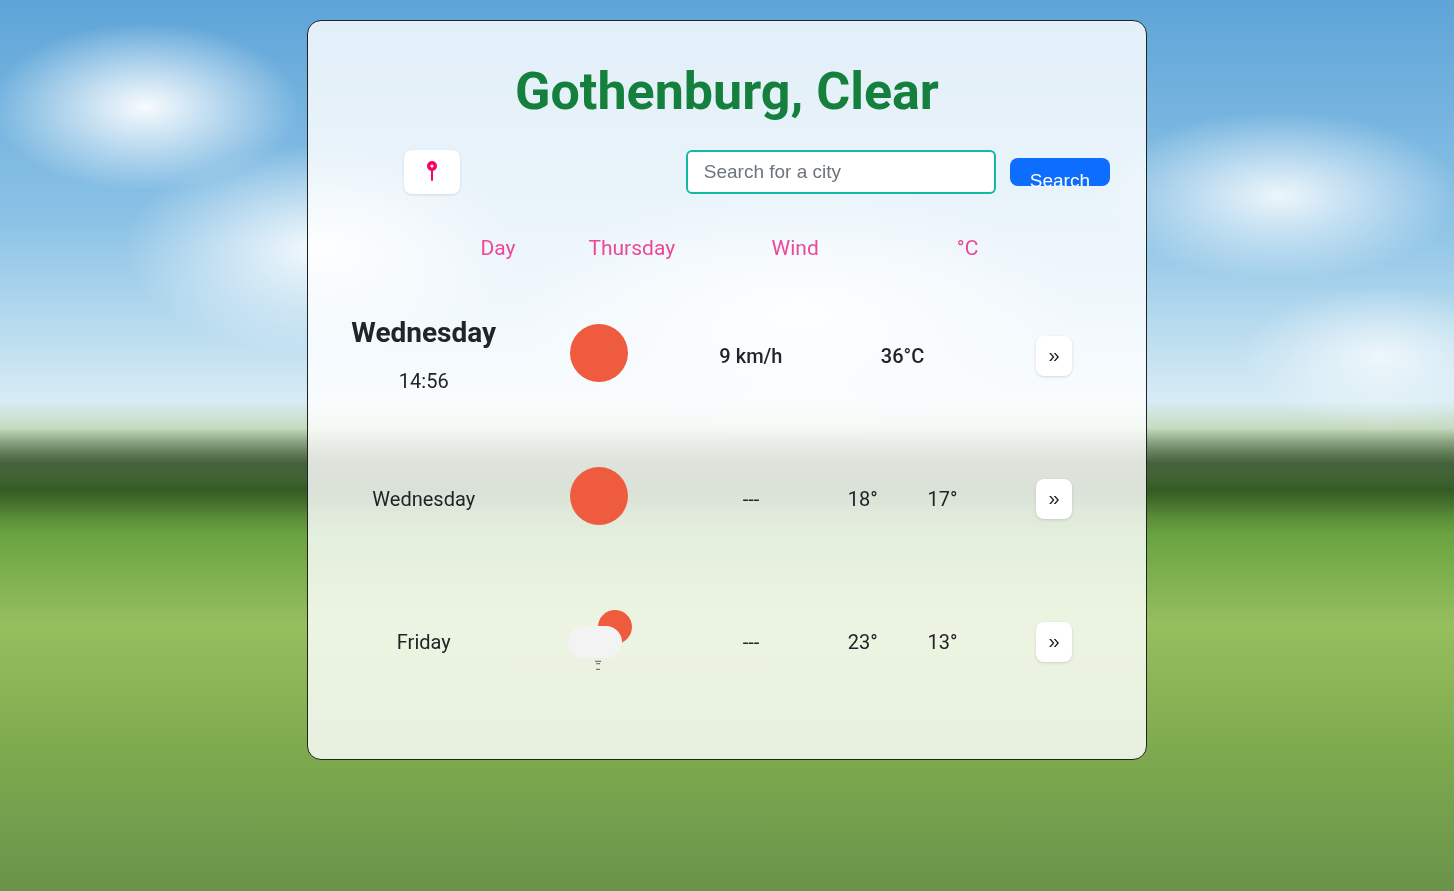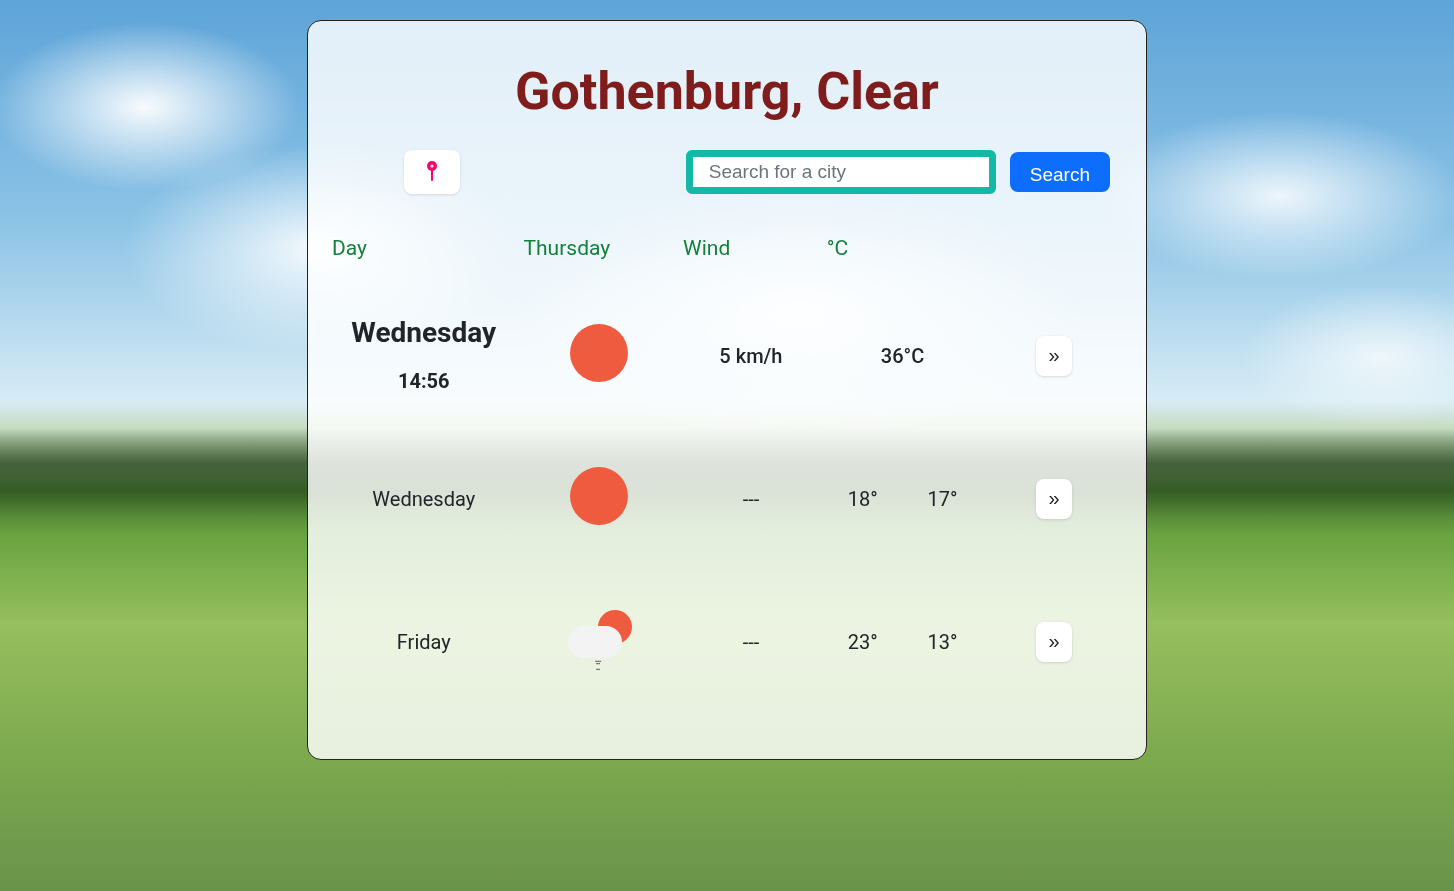--- a/index.html
+++ b/index.html
@@ -46,21 +46,21 @@
     background: rgba(255,255,255,0.82);
     border: 1px solid #222;
     border-radius: 14px;
     padding: 40px 20px 40px 20px;
   }
 
   .title {
     text-align: center;
     font-size: 52px;
     font-weight: 700;
-    color: #7f1d1d;
+    color: #15803d;
     margin-bottom: 28px;
   }
 
   .search-row {
     display: flex;
     align-items: center;
     justify-content: flex-end;
     gap: 14px;
     padding: 0 16px 24px 16px;
   }
@@ -71,68 +71,68 @@
     border-radius: 8px;
     box-shadow: 0 1px 3px rgba(0,0,0,0.12);
     display: inline-flex; align-items:center; justify-content:center;
     cursor: pointer;
     margin-right: auto;
     margin-left: 60px;
   }
   .search-input {
     flex: 0 0 310px;
     height: 44px;
-    border: 7px solid #14b8a6;
+    border: 2px solid #14b8a6;
     border-radius: 6px;
     background: #fff;
     font-size: 19px;
     padding: 0 16px;
     color: #0f766e;
   }
   .search-input::placeholder { color: #6c757d; }
   .search-btn {
-    height: 40px;
+    height: 28px;
     padding: 12px 20px;
     background: #0d6efd;
     color: #fff;
     font-size: 19px;
     border: none;
     border-radius: 8px;
     cursor: pointer;
   }
 
   table.forecast {
     width: 100%;
     border-collapse: separate;
     border-spacing: 0 12px;
   }
   table.forecast th {
     font-weight: 400;
     font-size: 21px;
-    color: #15803d;
+    color: #ec4899;
     padding: 6px 4px 18px 4px;
-    text-align: left;
+    text-align: right;
   }
   table.forecast td {
     font-size: 20px;
     color: #212529;
     text-align: center;
     vertical-align: middle;
     padding: 28px 4px;
   }
 
   .col-day   { width: 24%; }
   .col-wx    { width: 20%; }
   .col-wind  { width: 18%; }
   .col-t1    { width: 10%; }
   .col-t2    { width: 10%; }
   .col-more  { width: 18%; }
 
   .today-day { font-size: 28px; font-weight: 700; line-height:1.1; }
-  .today-time { font-size: 20px; font-weight: 700; display:block; margin-top:20px;}
+  .today-time { font-size: 20px; font-weight: 400; display:block; margin-top:20px;}
   .today-row td { font-size: 23px; font-weight: 500; }
 
   .more-btn {
     display: inline-flex;
     align-items:center; justify-content:center;
     min-width: 36px; height: 40px;
     padding: 0 10px;
     background: #fff;
     border: none;
     border-radius: 8px;
@@ -216,21 +216,21 @@
     <tbody>
 
       <tr class="today-row">
         <td>
           <span class="today-day">Wednesday</span>
           <span class="today-time">14:56</span>
         </td>
         <td>
           <span class="wx sun"></span>
         </td>
-        <td>5 km/h</td>
+        <td>9 km/h</td>
         <td colspan="2">36°C</td>
         <td>
           <button class="more-btn">»</button>
         </td>
       </tr>
 
 
       <tr>
         <td>Wednesday</td>
         <td>

